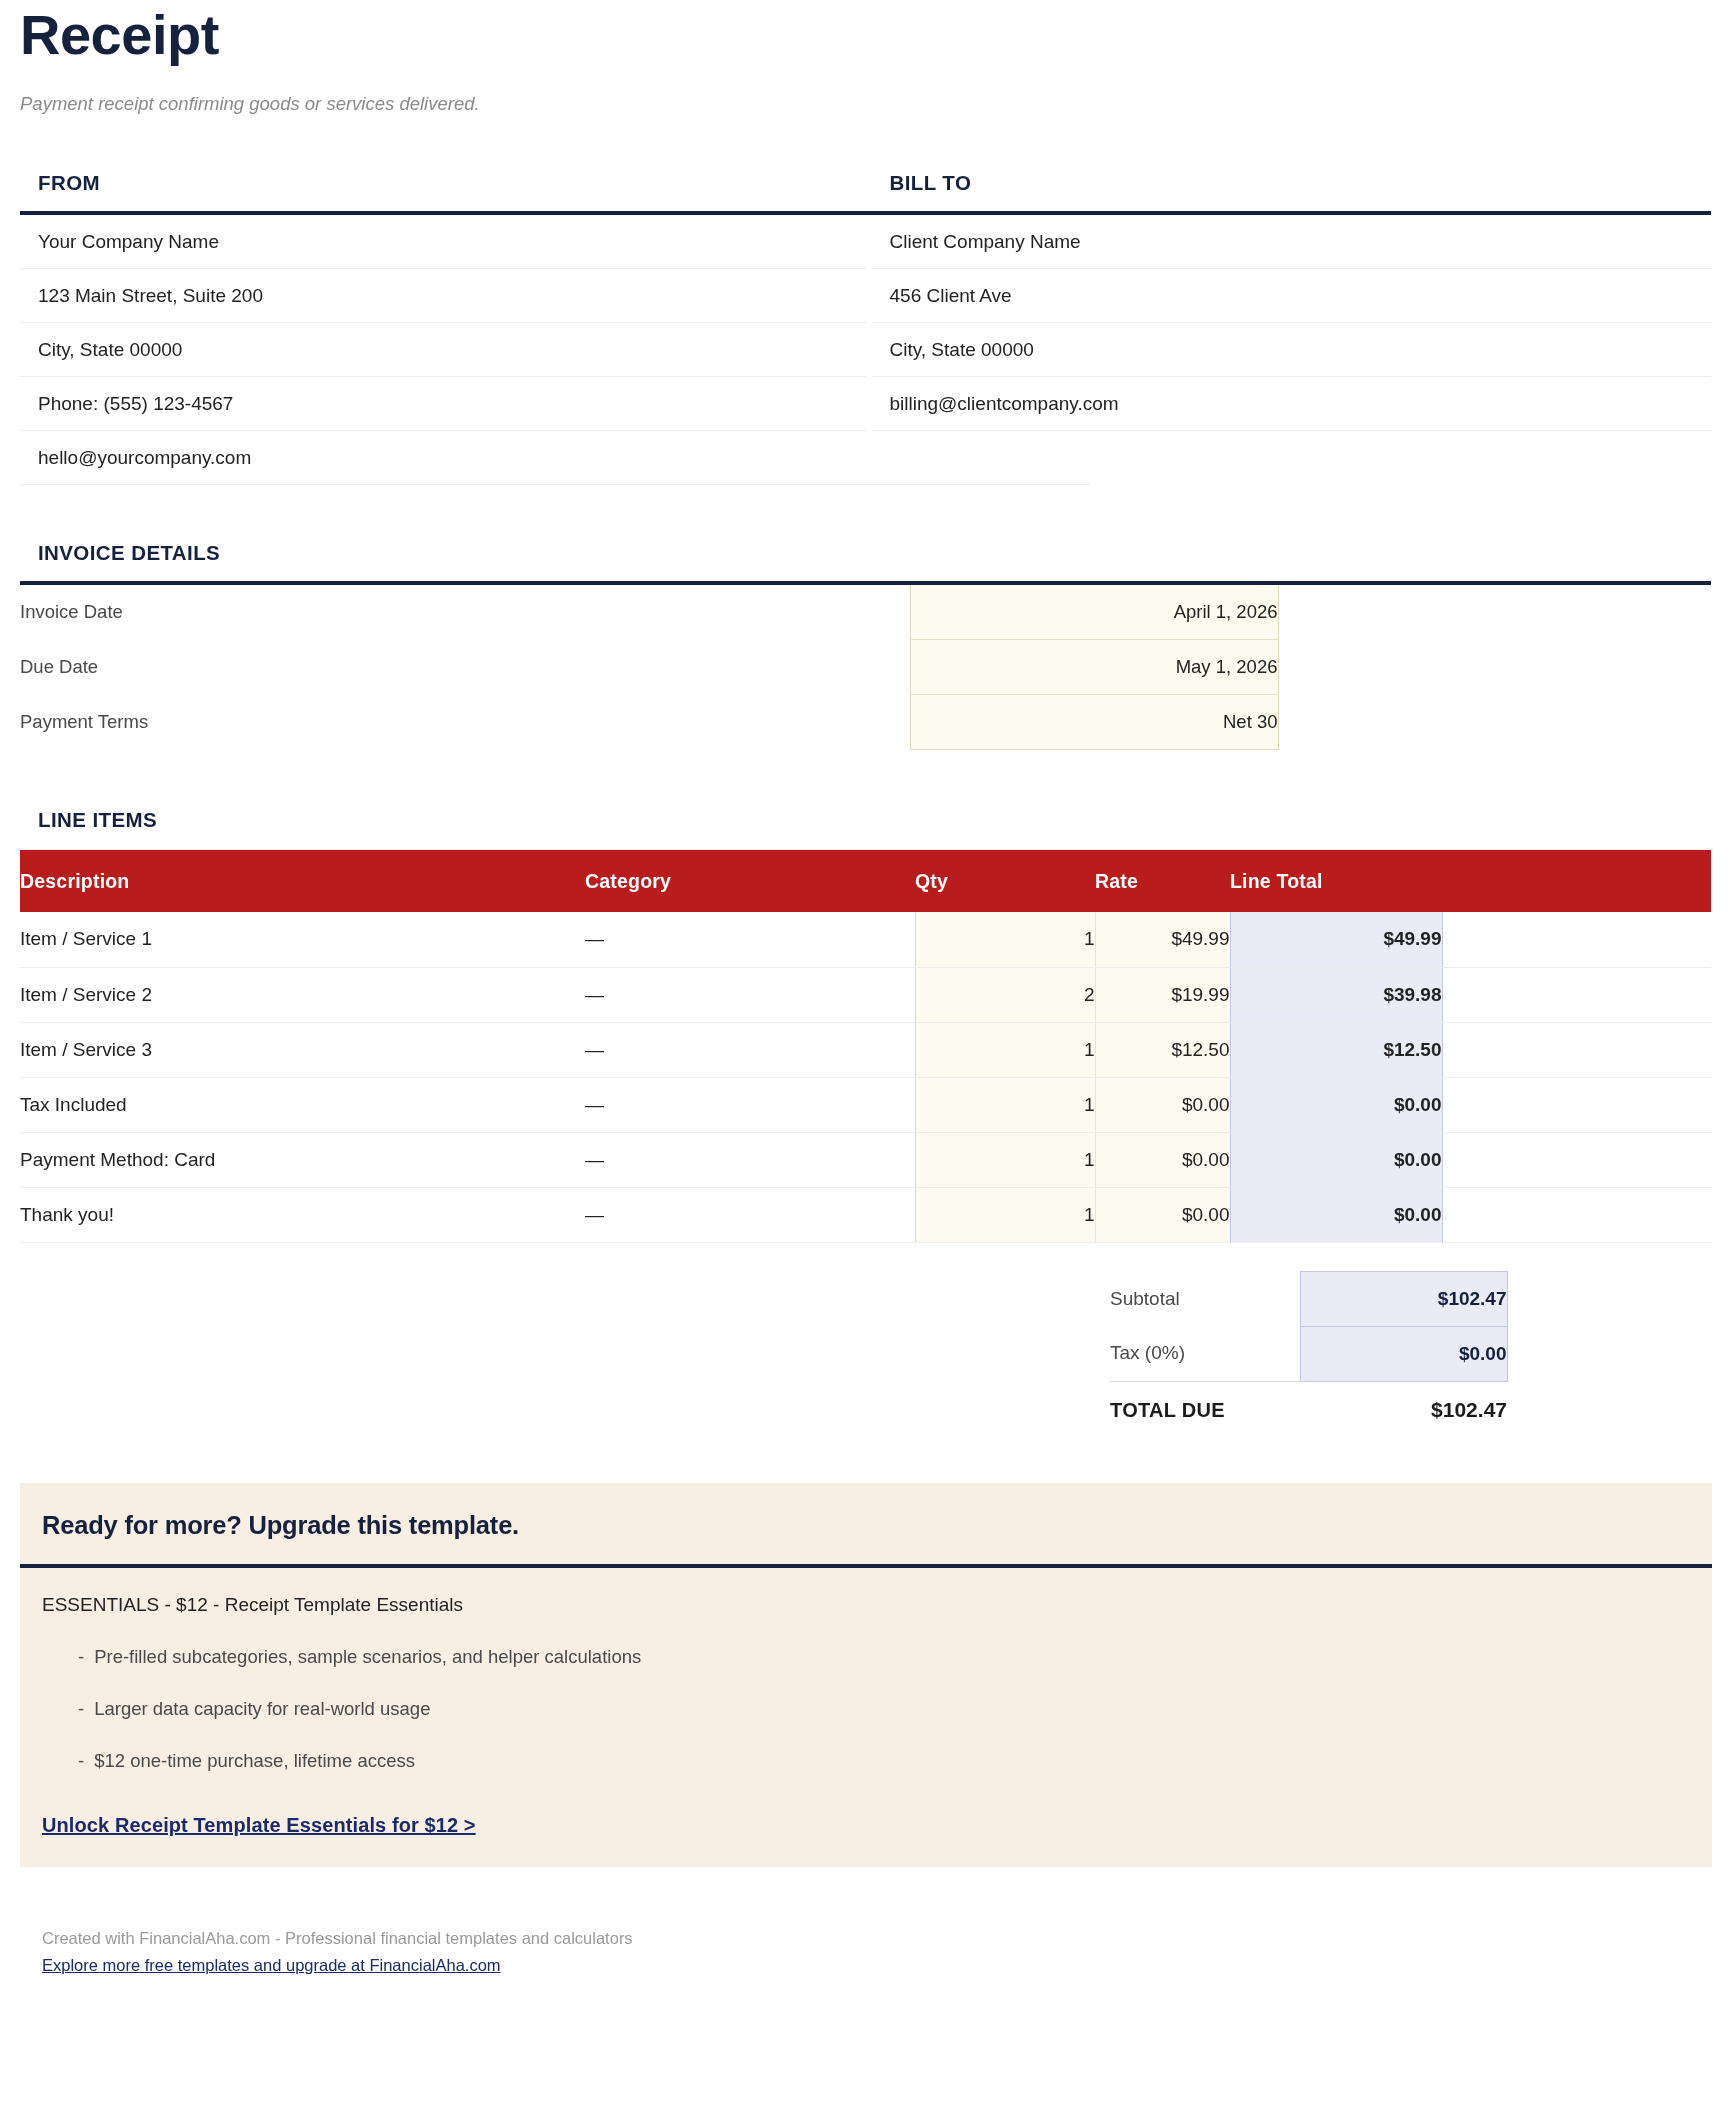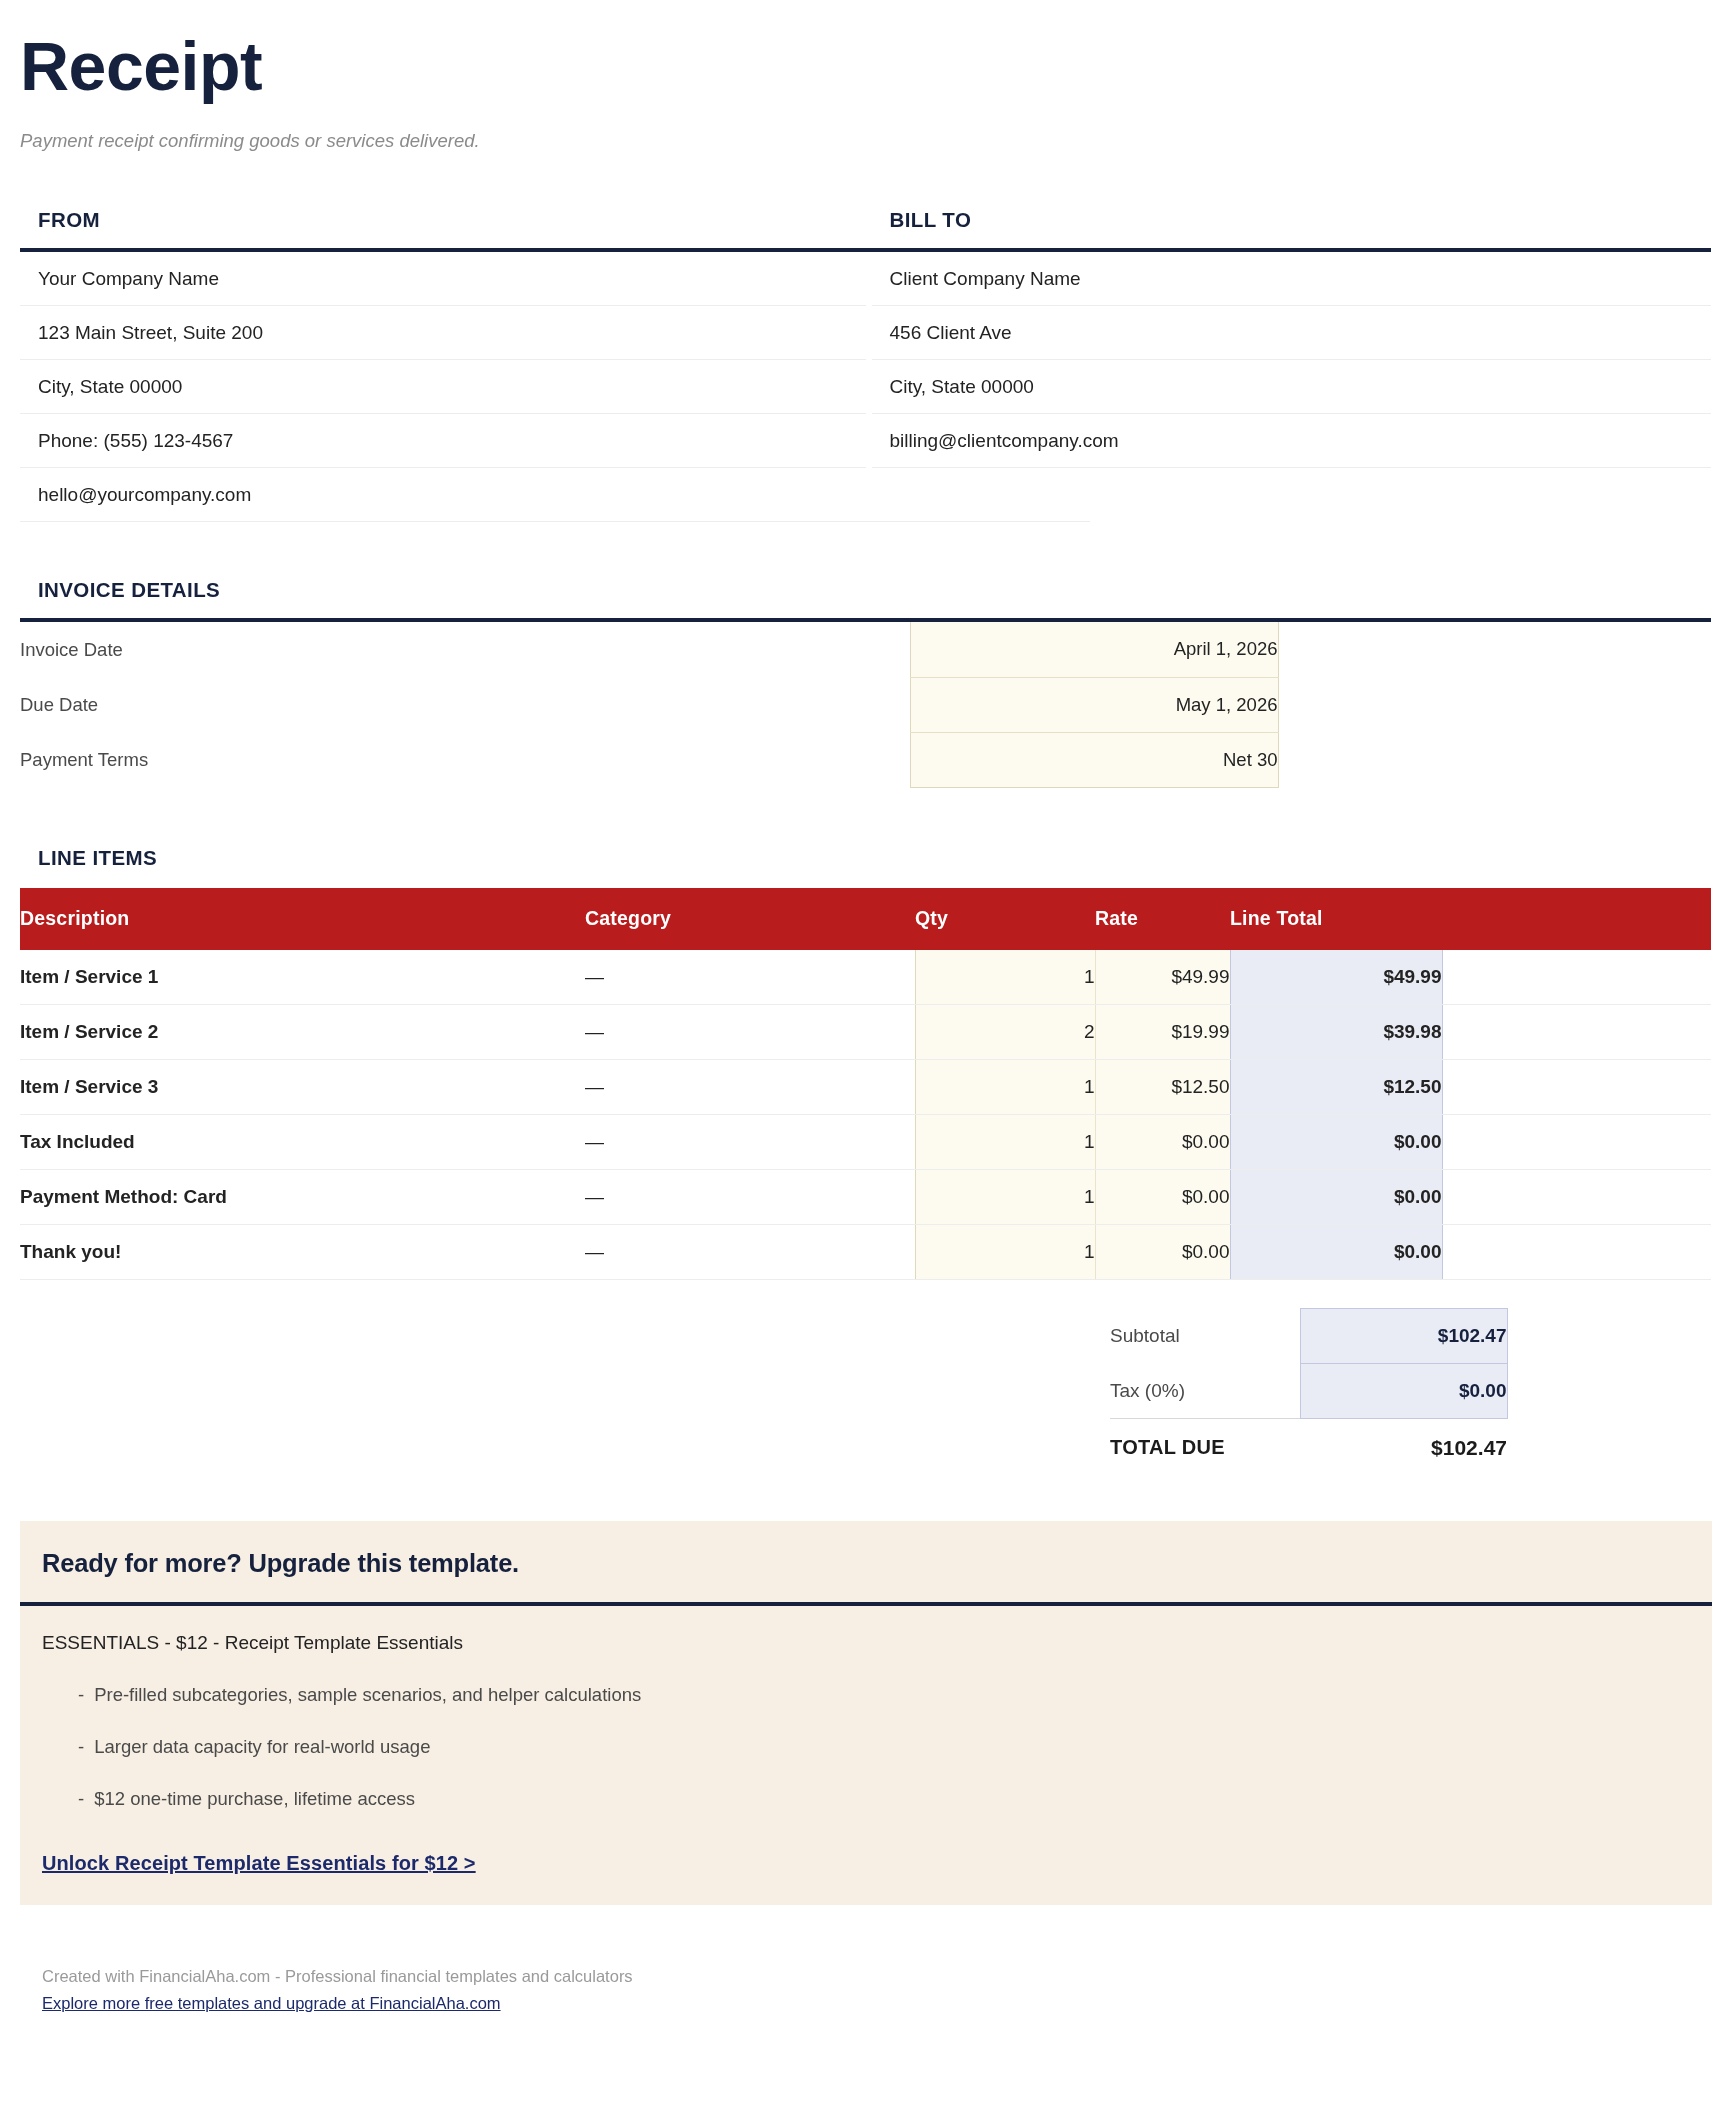--- a/index.html
+++ b/index.html
@@ -12,25 +12,25 @@
 
   body {
     padding: 0 20px 0 20px;
     color: #1a1a1a;
   }
 
   .page { width: 1691px; margin: 0 auto; position: relative; }
 
   
   .doc-title {
-    font-size: 68px;
+    font-size: 56px;
     font-weight: bold;
     color: #16213e;
     letter-spacing: -0.5px;
-    padding-top: 28px;
+    padding-top: 4px;
     line-height: 1.12;
   }
   .doc-subtitle {
     font-size: 18.5px;
     font-style: italic;
     color: #8b8b8b;
     margin-top: 26px;
     margin-bottom: 0;
   }
 
@@ -134,21 +134,21 @@
   .th-total { width: 212px; text-align: right; padding-right: 26px; }
   .th-pad   { width: 269px; }
 
   .items-table td {
     font-size: 19px;
     color: #232323;
     height: 55px;
     padding: 0;
     border-bottom: 1.5px solid #ededed;
   }
-  .td-desc { padding-left: 22px; font-weight: bold; }
+  .td-desc { padding-left: 22px; }
   .td-cat  { color: #3a3a3a; }
   .td-qty {
     text-align: right;
     padding-right: 26px;
     background: #fdfbef;
     border-left: 1.5px solid #ded9bb;
     border-right: 1.5px solid #e9e4ca;
     border-bottom: 1.5px solid #e2dcc0;
   }
   .td-rate {

